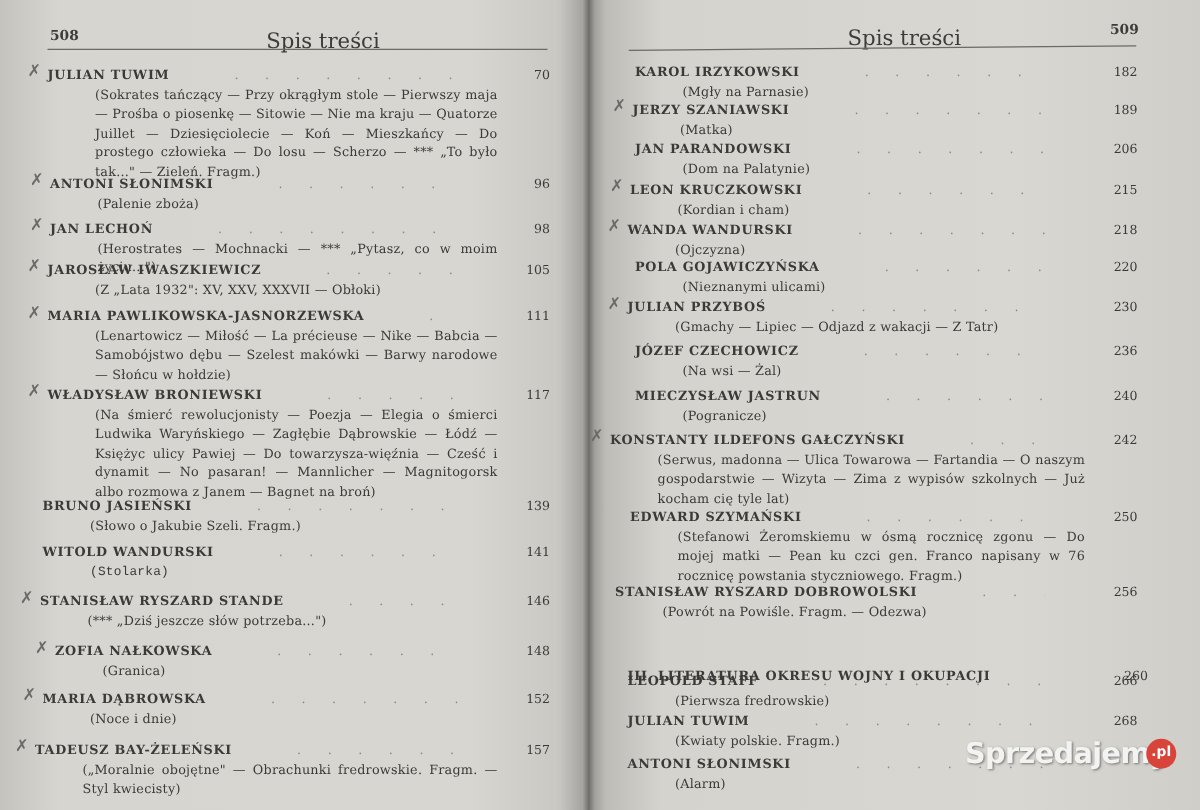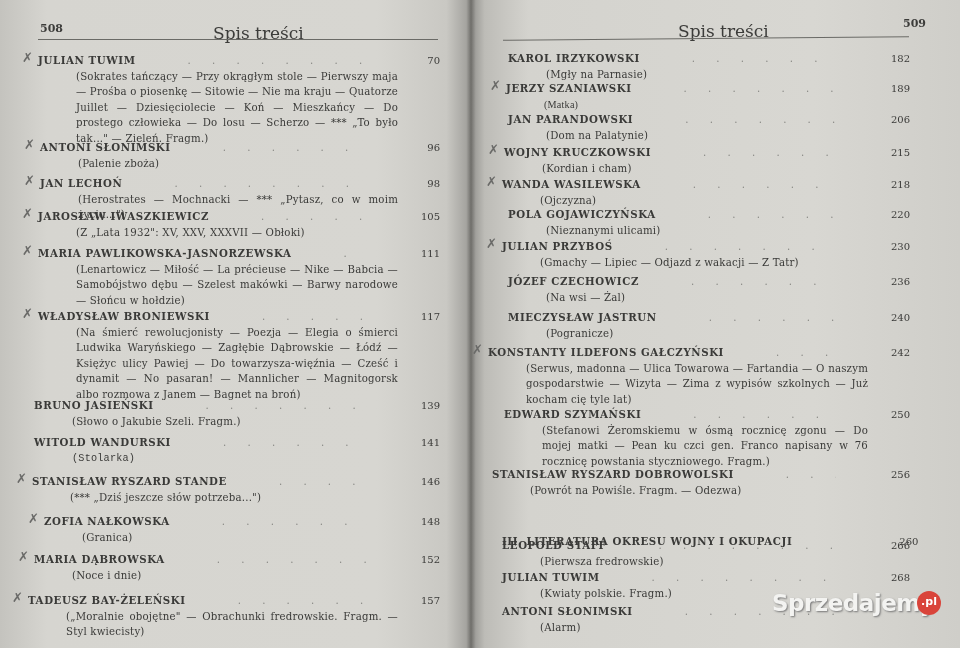--- a/index.html
+++ b/index.html
@@ -45,21 +45,21 @@
 
 <div class="page left"></div>
 <div class="page right"></div>
 <div class="gutter"></div>
 
 <div class="header hdr-num" style="left:40px;top:22px;">508</div>
 <div class="header" style="left:213px;top:23px;">Spis treści</div>
 <div class="rule" style="left:38px;top:39px;width:400px;"></div>
 
 <div class="header" style="left:678px;top:21px;">Spis treści</div>
-<div class="header hdr-num" style="left:888px;top:17px;margin-left:15px;">509</div>
+<div class="header hdr-num" style="left:888px;top:17px;">509</div>
 <div class="rule" style="left:503px;top:38px;width:406px;transform:rotate(-0.5deg);"></div>
 
 <div id="left-entries">
     <span class="mark" style="left: 22px; top: 50px;">✗</span>
     <div class="entry" style="left: 38px; top: 53px; width: 402px;">
       <div class="line">
         <span class="author">JULIAN TUWIM</span>
         <span class="dots"></span>
         <span class="pg">70</span>
       </div>
@@ -173,43 +173,43 @@
       </div>
       <div class="works" style="width: 322px;">(Mgły na Parnasie)</div>
     </div>
     <span class="mark" style="left: 490px; top: 78px;">✗</span>
     <div class="entry" style="left: 506px; top: 81px; width: 404px;">
       <div class="line">
         <span class="author">JERZY SZANIAWSKI</span>
         <span class="dots"></span>
         <span class="pg">189</span>
       </div>
-      <div class="works" style="width: 324px; font-family: Liberation Serif, serif;">(Matka)</div>
+      <div class="works" style="width: 324px;">(Matka)</div>
     </div>
     <div class="entry" style="left: 508px; top: 112px; width: 402px;">
       <div class="line">
         <span class="author">JAN PARANDOWSKI</span>
         <span class="dots"></span>
         <span class="pg">206</span>
       </div>
       <div class="works" style="width: 322px;">(Dom na Palatynie)</div>
     </div>
     <span class="mark" style="left: 488px; top: 142px;">✗</span>
     <div class="entry" style="left: 504px; top: 145px; width: 406px;">
       <div class="line">
-        <span class="author">WOJNY KRUCZKOWSKI</span>
+        <span class="author">LEON KRUCZKOWSKI</span>
         <span class="dots"></span>
         <span class="pg">215</span>
       </div>
       <div class="works" style="width: 326px;">(Kordian i cham)</div>
     </div>
     <span class="mark" style="left: 486px; top: 174px;">✗</span>
     <div class="entry" style="left: 502px; top: 177px; width: 408px;">
       <div class="line">
-        <span class="author">WANDA WASILEWSKA</span>
+        <span class="author">WANDA WANDURSKI</span>
         <span class="dots"></span>
         <span class="pg">218</span>
       </div>
       <div class="works" style="width: 328px;">(Ojczyzna)</div>
     </div>
     <div class="entry" style="left: 508px; top: 207px; width: 402px;">
       <div class="line">
         <span class="author">POLA GOJAWICZYŃSKA</span>
         <span class="dots"></span>
         <span class="pg">220</span>

